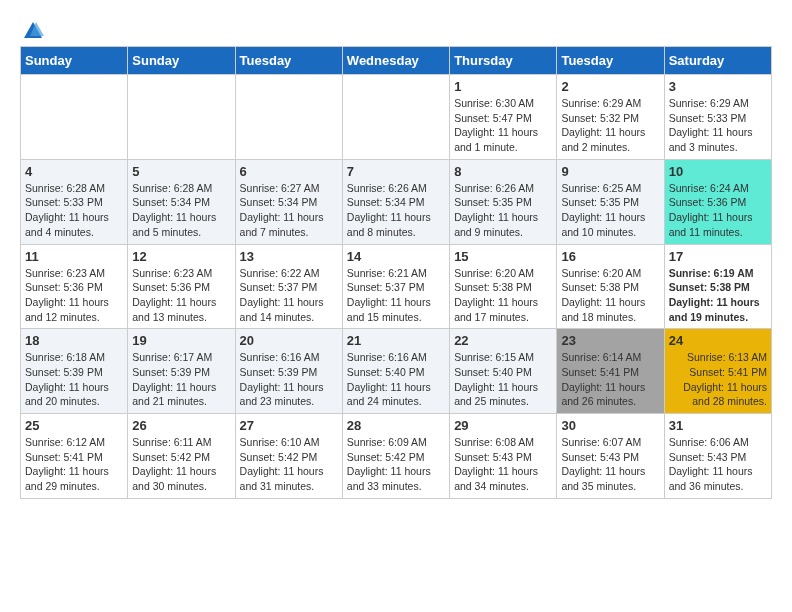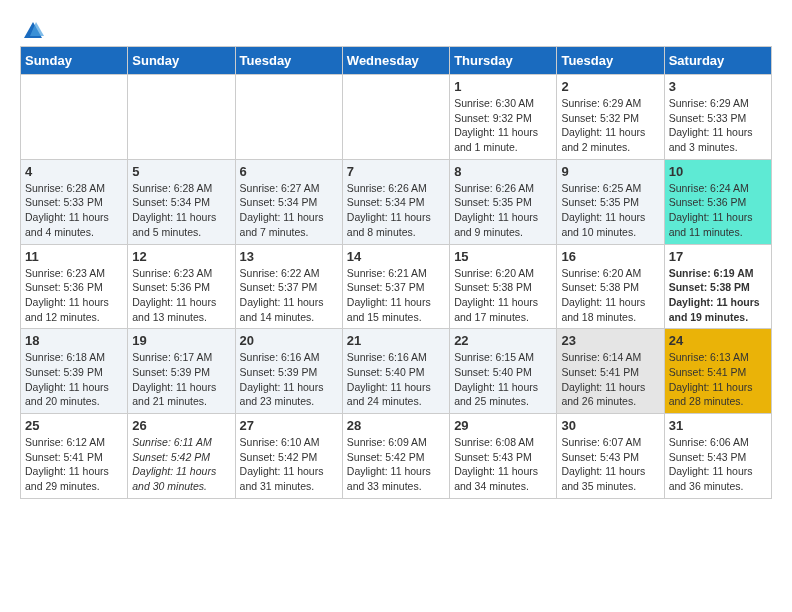--- a/index.html
+++ b/index.html
@@ -119,21 +119,21 @@
   </thead>
   <tbody id="calendar-body">
   <tr class="row-odd">
         <td class="empty-cell" style="background: rgb(255, 255, 255);"></td>
         <td class="empty-cell" style="background: rgb(255, 255, 255);"></td>
         <td class="empty-cell" style="background: rgb(255, 255, 255);"></td>
         <td class="empty-cell" style="background: rgb(255, 255, 255);"></td>
         <td style="background: rgb(255, 255, 255);">
           <span class="day-num">1</span>
           <div class="day-info" style="white-space: pre-line;">Sunrise: 6:30 AM
-Sunset: 9:32 PM
+Sunset: 5:47 PM
 Daylight: 11 hours and 1 minute.</div>
         </td>
         <td style="background: rgb(255, 255, 255);">
           <span class="day-num">2</span>
           <div class="day-info" style="white-space: pre-line;">Sunrise: 6:29 AM
 Sunset: 5:32 PM
 Daylight: 11 hours and 2 minutes.</div>
         </td>
         <td style="background: rgb(255, 255, 255);">
           <span class="day-num">3</span>
@@ -254,43 +254,43 @@
           <div class="day-info" style="white-space: pre-line;">Sunrise: 6:16 AM
 Sunset: 5:40 PM
 Daylight: 11 hours and 24 minutes.</div>
         </td>
         <td style="background: rgb(240, 244, 248);">
           <span class="day-num">22</span>
           <div class="day-info" style="white-space: pre-line;">Sunrise: 6:15 AM
 Sunset: 5:40 PM
 Daylight: 11 hours and 25 minutes.</div>
         </td>
-        <td style="background: #e5e5e5;">
+        <td style="background: #a3a3a3;">
           <span class="day-num">23</span>
           <div class="day-info" style="white-space: pre-line;">Sunrise: 6:14 AM
 Sunset: 5:41 PM
 Daylight: 11 hours and 26 minutes.</div>
         </td>
         <td style="background: #eab308;">
           <span class="day-num">24</span>
-          <div class="day-info" style="white-space: pre-line;">Sunrise: 6:13 AM
+          <div class="day-info" style="white-space: pre-line; text-align: right;">Sunrise: 6:13 AM
 Sunset: 5:41 PM
 Daylight: 11 hours and 28 minutes.</div>
         </td>
       </tr>
       <tr class="row-odd">
         <td style="background: rgb(255, 255, 255);">
           <span class="day-num">25</span>
           <div class="day-info" style="white-space: pre-line;">Sunrise: 6:12 AM
 Sunset: 5:41 PM
 Daylight: 11 hours and 29 minutes.</div>
         </td>
         <td style="background: rgb(255, 255, 255);">
           <span class="day-num">26</span>
-          <div class="day-info" style="white-space: pre-line; font-style: italic;">Sunrise: 6:11 AM
+          <div class="day-info" style="white-space: pre-line;">Sunrise: 6:11 AM
 Sunset: 5:42 PM
 Daylight: 11 hours and 30 minutes.</div>
         </td>
         <td style="background: rgb(255, 255, 255);">
           <span class="day-num">27</span>
           <div class="day-info" style="white-space: pre-line;">Sunrise: 6:10 AM
 Sunset: 5:42 PM
 Daylight: 11 hours and 31 minutes.</div>
         </td>
         <td style="background: rgb(255, 255, 255);">

